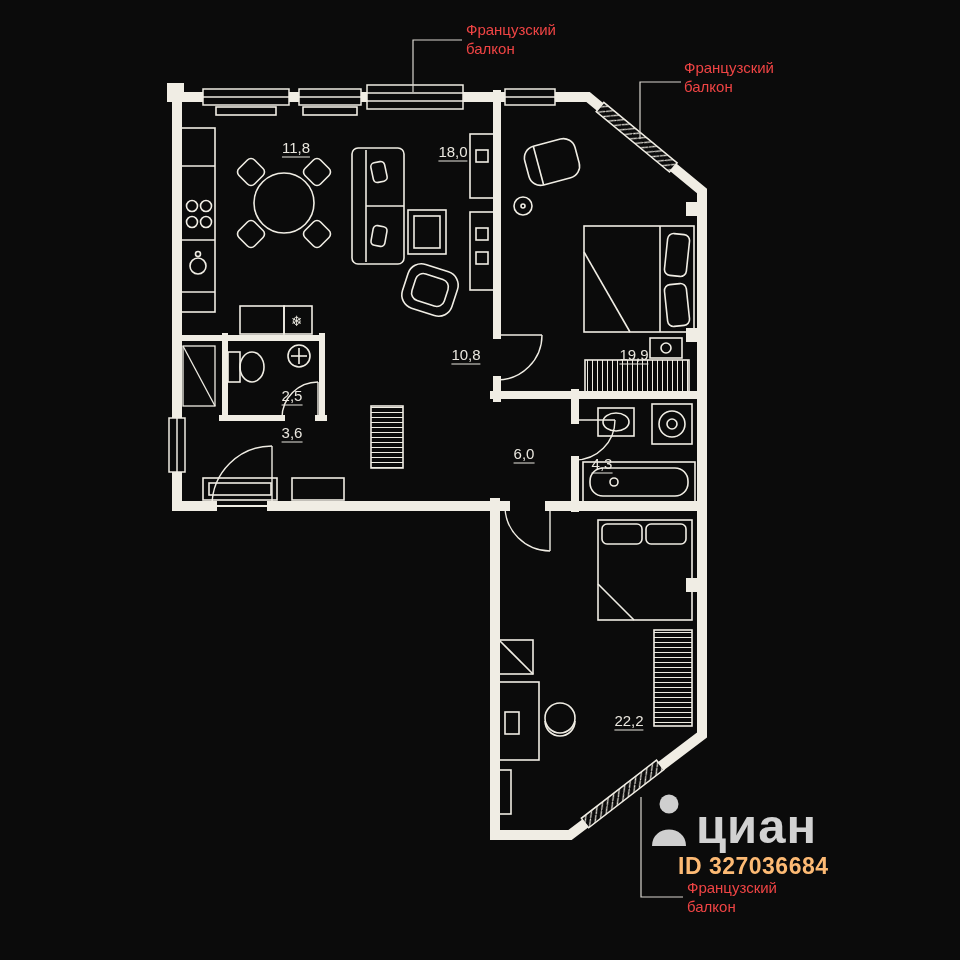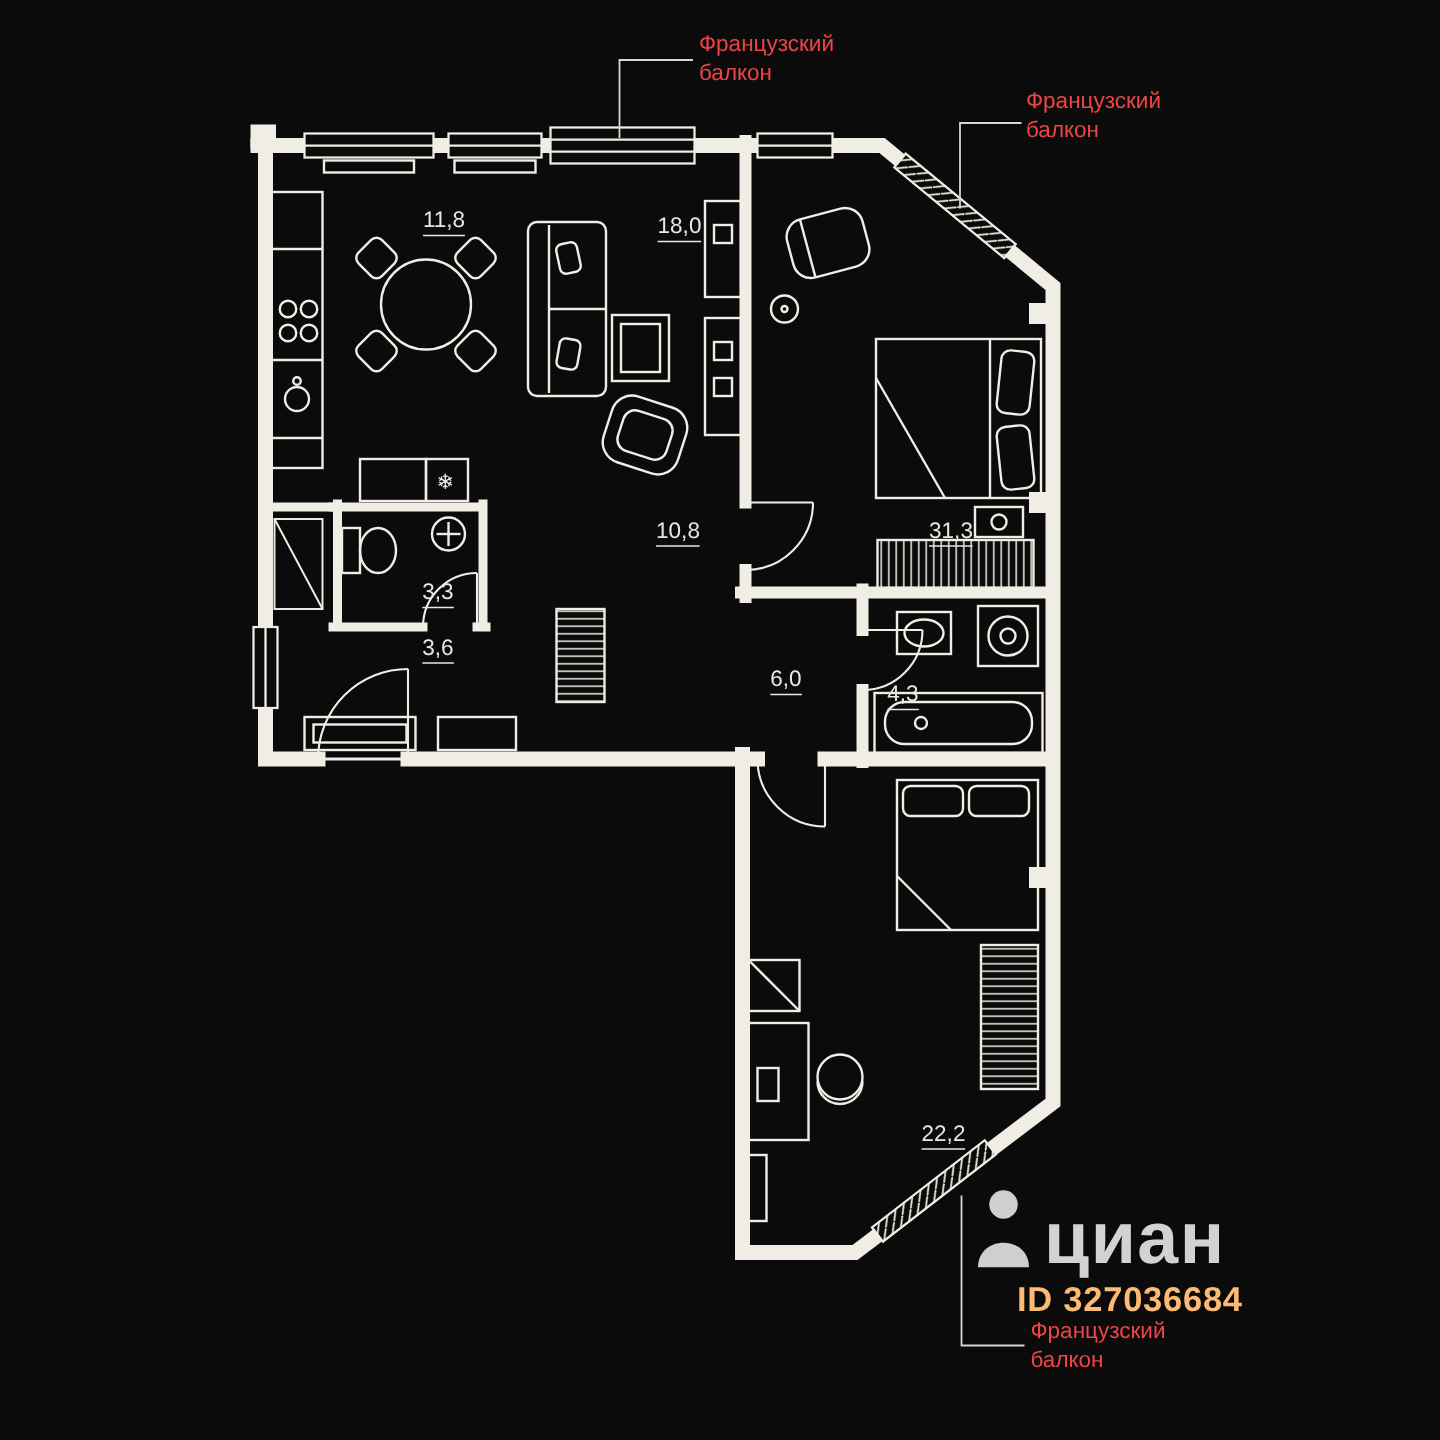--- a/index.html
+++ b/index.html
@@ -277,27 +277,27 @@
 
     <g stroke="#d9d6cf" stroke-width="1.2" fill="none">
       <polyline points="462,40 413,40 413,92"></polyline>
       <polyline points="681,82 640,82 640,139"></polyline>
       <polyline points="683,897 641,897 641,797"></polyline>
     </g>
   </svg>
 
   <div class="room-label" style="left:296px;top:147px"><span>11,8</span></div>
   <div class="room-label" style="left:453px;top:151px"><span>18,0</span></div>
-  <div class="room-label" style="left:452px;top:354px"><span>10,8</span></div>
-  <div class="room-label" style="left:634px;top:354px"><span>31,3</span></div>
-  <div class="room-label" style="left:292px;top:395px"><span>3,3</span></div>
+  <div class="room-label" style="left:466px;top:354px"><span>10,8</span></div>
+  <div class="room-label" style="left:634px;top:354px"><span>19,9</span></div>
+  <div class="room-label" style="left:292px;top:395px"><span>2,5</span></div>
   <div class="room-label" style="left:292px;top:432px"><span>3,6</span></div>
   <div class="room-label" style="left:524px;top:453px"><span>6,0</span></div>
   <div class="room-label" style="left:602px;top:463px"><span>4,3</span></div>
-  <div class="room-label" style="left:629px;top:756px"><span>22,2</span></div>
+  <div class="room-label" style="left:629px;top:720px"><span>22,2</span></div>
 
   <div class="annotation" style="left:466px;top:20px">Французский балкон</div>
   <div class="annotation" style="left:684px;top:58px">Французский балкон</div>
   <div class="annotation" style="left:687px;top:878px">Французский балкон</div>
 
   <div class="watermark">
     <div class="brand-row">
       <span>
         <svg width="38" height="52" viewBox="0 0 38 52">
           <circle cx="19" cy="10" r="9.5" fill="#cfcfcf"></circle>

